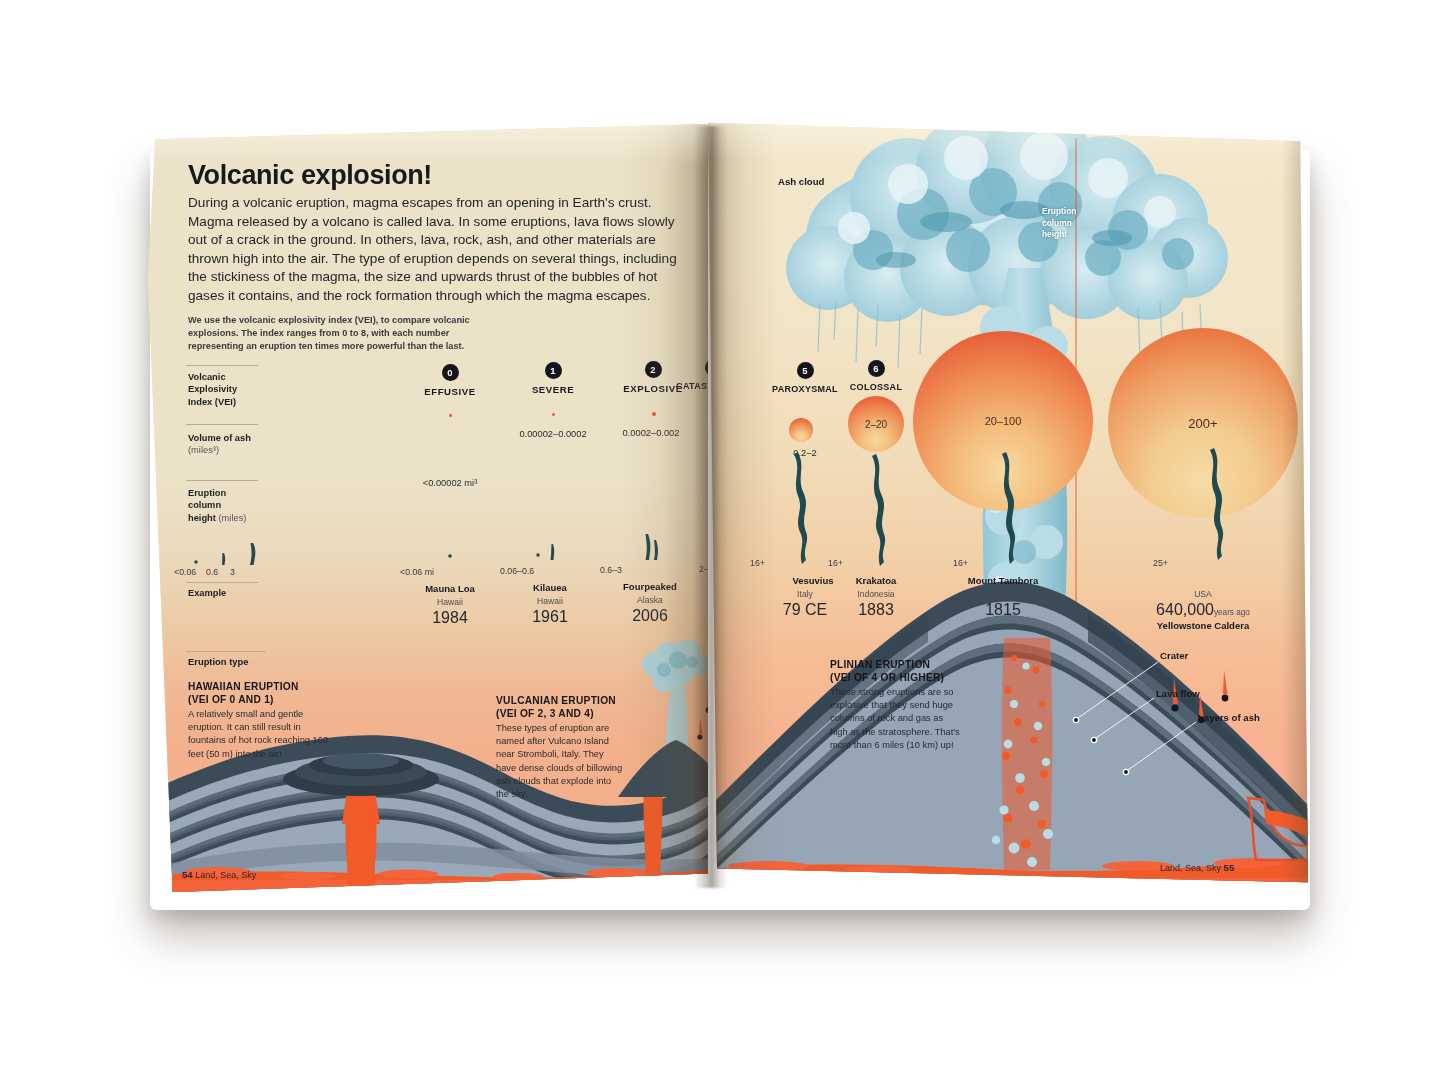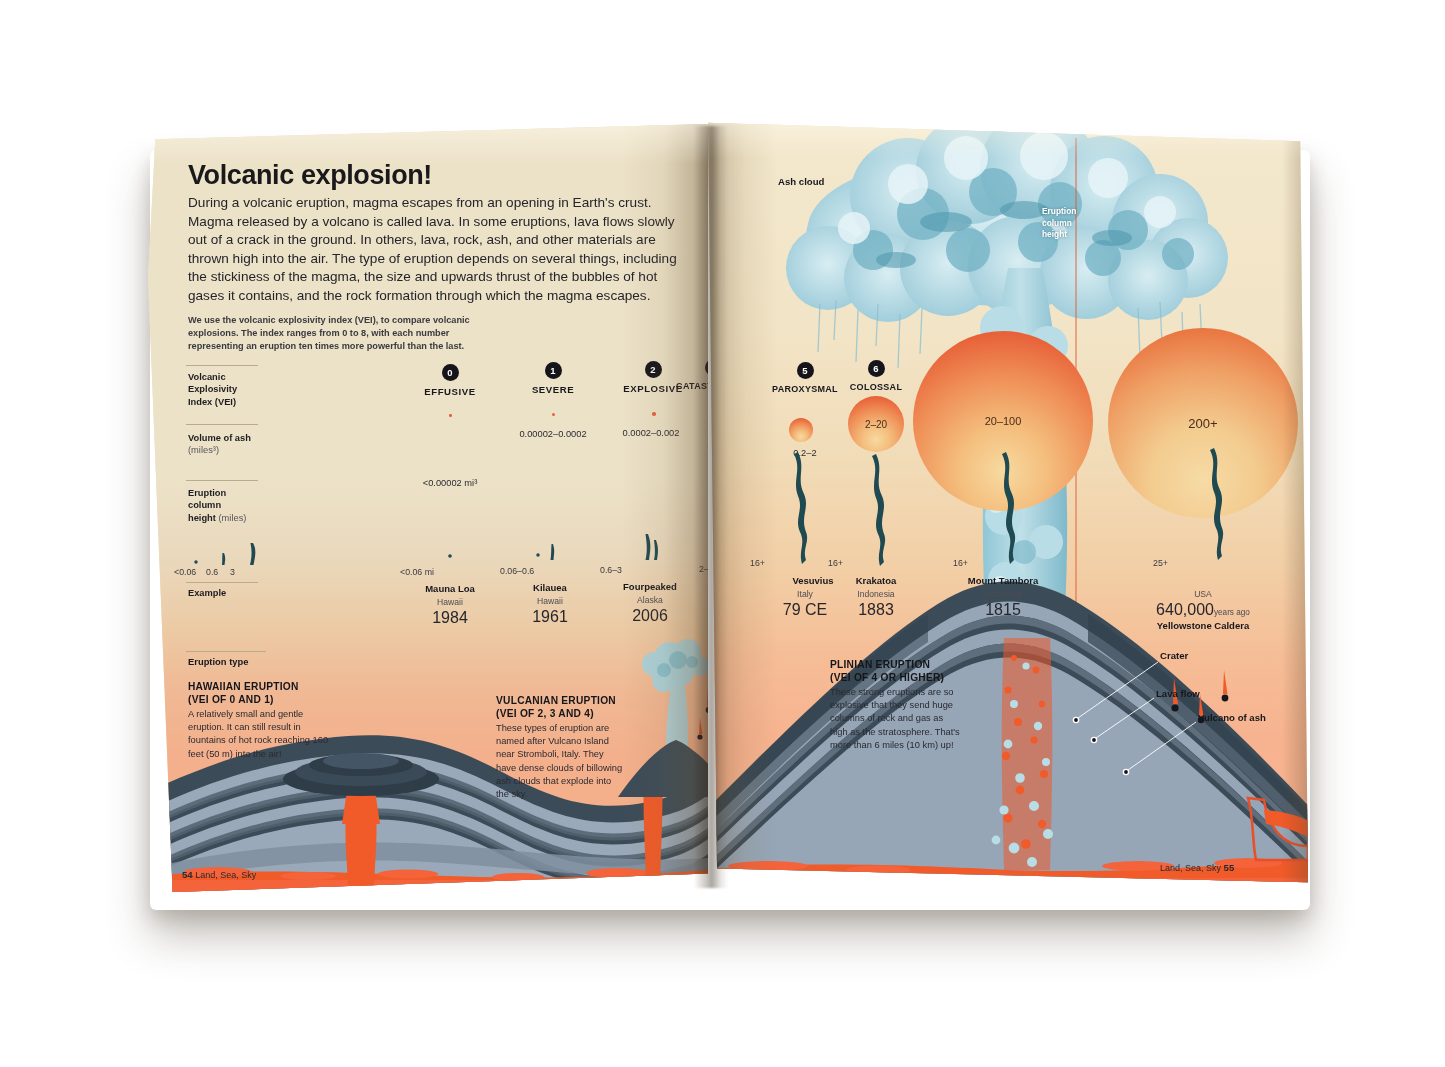--- a/index.html
+++ b/index.html
@@ -569,21 +569,21 @@
     <div class="cal-h" style="left:122px;top:540px;width:200px;">
       <span>PLINIAN ERUPTION</span><br>
       <span>(VEI OF 4 OR HIGHER)</span>
     </div>
     <div class="cal-b" style="left:122px;top:568px;width:130px;">These strong eruptions are so explosive that they send huge columns of rock and gas as high as the stratosphere. That's more than 6 miles (10 km) up!</div>
 
     <div class="dlab" style="left:70px;top:58px;">Ash cloud</div>
     <div class="dlab white" style="left:334px;top:88px;width:54px;line-height:11.5px;font-size:8.4px;">Eruption column height</div>
     <div class="dlab" style="left:452px;top:532px;">Crater</div>
     <div class="dlab" style="left:448px;top:570px;text-align:right;">Lava flow</div>
-    <div class="dlab" style="left:490px;top:594px;">Vulcano of ash</div>
+    <div class="dlab" style="left:490px;top:594px;">Layers of ash</div>
     <div class="dlab" style="left:330px;top:760px;">Magma</div>
 
     <svg width="600" height="772" style="position:absolute;left:0;top:0;pointer-events:none;">
       <line x1="450" y1="544" x2="370" y2="600" stroke="#fff" stroke-width="1" opacity=".9"></line>
       <line x1="446" y1="580" x2="388" y2="620" stroke="#fff" stroke-width="1" opacity=".9"></line>
       <line x1="488" y1="604" x2="420" y2="652" stroke="#fff" stroke-width="1" opacity=".9"></line>
       <circle cx="368" cy="602" r="2.6" fill="#13131a" stroke="#fff" stroke-width="1.4"></circle>
       <circle cx="386" cy="622" r="2.6" fill="#13131a" stroke="#fff" stroke-width="1.4"></circle>
       <circle cx="418" cy="654" r="2.6" fill="#13131a" stroke="#fff" stroke-width="1.4"></circle>
     </svg>

